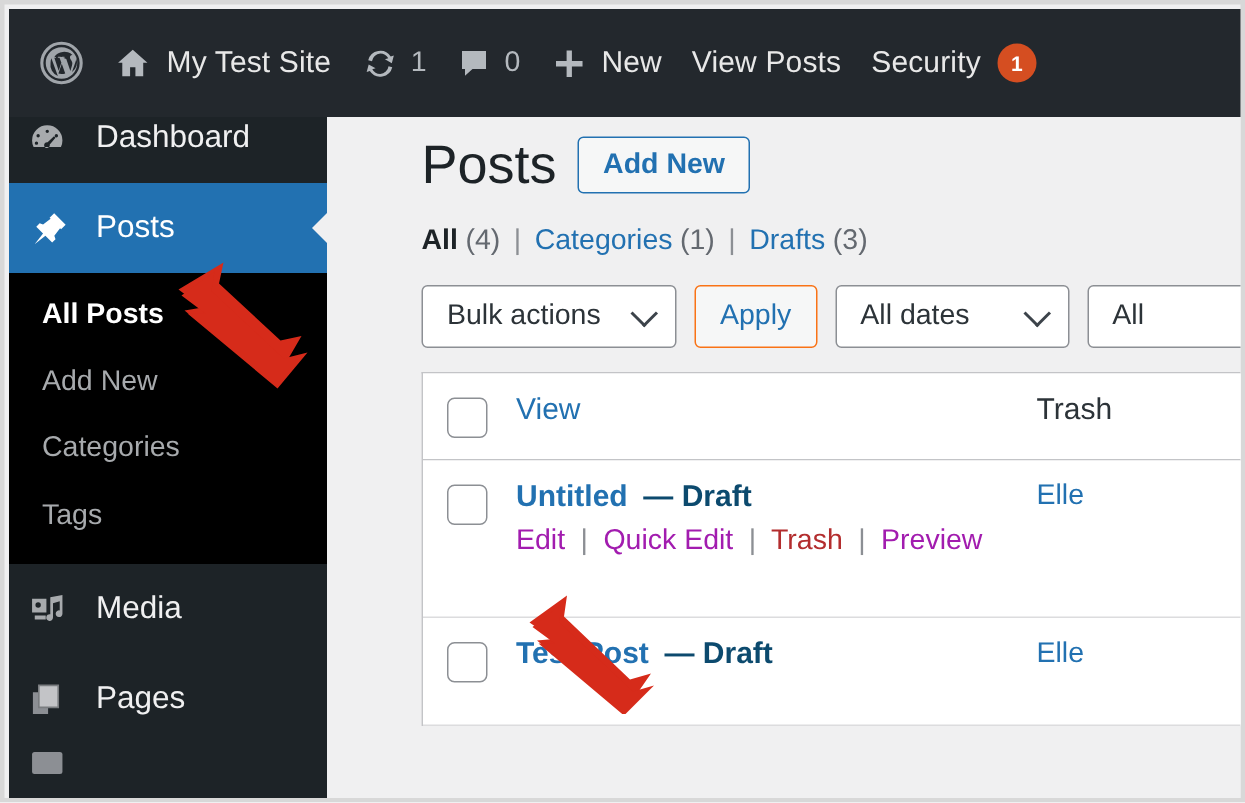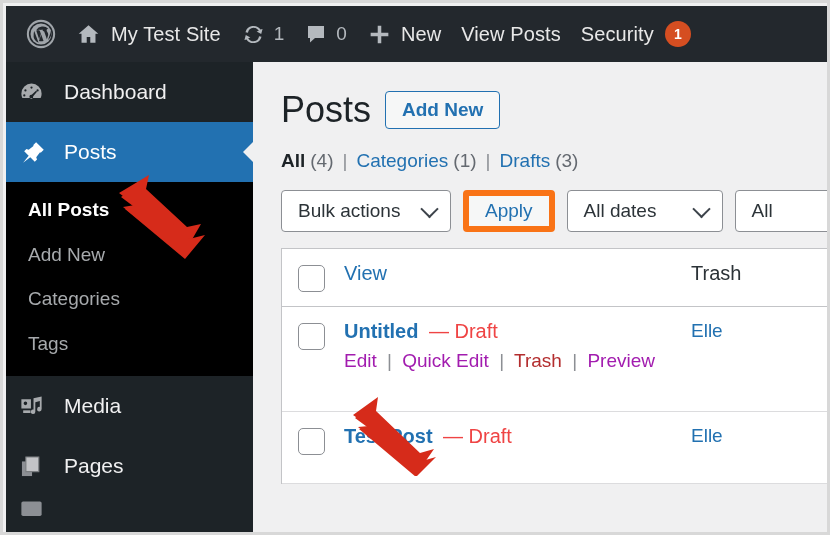--- a/index.html
+++ b/index.html
@@ -13,21 +13,21 @@
     position: relative;
     width: 830px; height: 535px;
     background: #f0f0f1;
     border: 3px solid #d8d8d8;
     overflow: hidden;
   }
 
   
   #adminbar {
     position: absolute; left: 3px; top: 3px;
-    width: 824px; height: 56px;
+    width: 824px; height: 72px;
     background: #23282d;
     display: flex; align-items: center;
     padding-left: 10px;
     z-index: 40;
   }
   .ab-item {
     display: flex; align-items: center;
     height: 56px;
     padding: 0 10px;
     color: #b4b9be;
@@ -42,21 +42,21 @@
     width: 26px; height: 26px; border-radius: 50%;
     background: #d54e21; color: #fff;
     font-size: 14px; font-weight: 700;
     margin-left: 11px;
   }
   .wp-logo { width: 30px; height: 30px; }
 
   
   #sidebar {
     position: absolute; left: 3px; top: 59px;
-    width: 247px; height: 473px;
+    width: 212px; height: 473px;
     background: #1d2327;
     z-index: 30;
   }
   .menu-top {
     position: relative;
     display: flex; align-items: center;
     height: 60px;
     padding-left: 12px;
     color: #f0f0f1;
     font-size: 21px;
@@ -148,21 +148,21 @@
     width: 13px; height: 13px;
     border-right: 2.4px solid #3c434a;
     border-bottom: 2.4px solid #3c434a;
     transform: translateY(-65%) rotate(45deg);
   }
   #date-select { min-width: 156px; }
   #cat-select { min-width: 150px; }
   #apply-btn {
     display: inline-flex; align-items: center; justify-content: center;
     height: 42px; padding: 0 16px;
-    border: 6px solid #f97316; border-radius: 4px;
+    border: 1px solid #f97316; border-radius: 4px;
     background: #f6f7f7; color: #2271b1;
     font-size: 19px; cursor: pointer;
   }
 
   
   #posts-table {
     margin-top: 16px;
     width: 560px;
     background: #fff;
     border: 1px solid #c3c4c7;
@@ -188,21 +188,21 @@
   .td-title { flex: 1 1 auto; padding: 13px 0 12px 0; }
   .td-author { width: 150px; flex: none; padding: 13px 0 12px 0; }
 
   .th-label { font-size: 20px; color: #2c3338; }
   .th-label.link { color: #2271b1; cursor: pointer; }
 
   .post-title {
     font-size: 20px; font-weight: 700;
     color: #2271b1; cursor: pointer;
   }
-  .post-state { font-size: 20px; font-weight: 400; color: #ef4444; }
+  .post-state { font-size: 20px; font-weight: 700; color: #0c4a6e; }
   .author-link { font-size: 19px; color: #2271b1; cursor: pointer; }
   .row-actions {
     margin-top: 7px;
     font-size: 19px; color: #2271b1;
     white-space: nowrap;
   }
   .row-actions a { color: #a21caf; text-decoration: none; cursor: pointer; }
   .row-actions a.trash { color: #b32d2e; }
   .row-actions .sep { color: #8c8f94; margin: 0 5px; }
 

